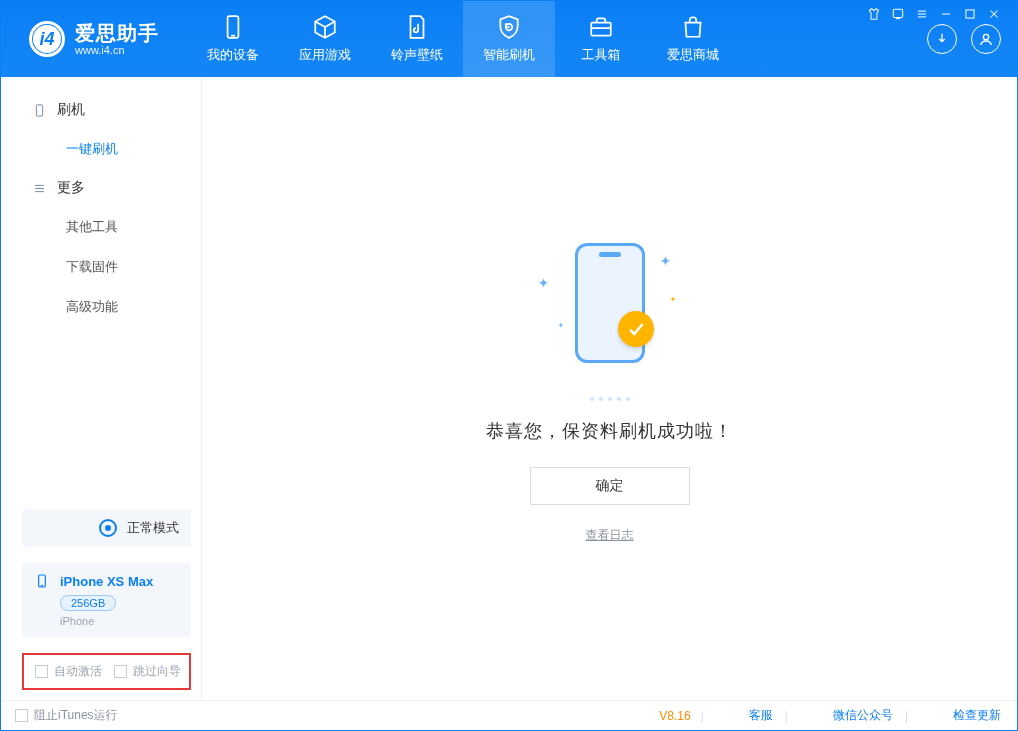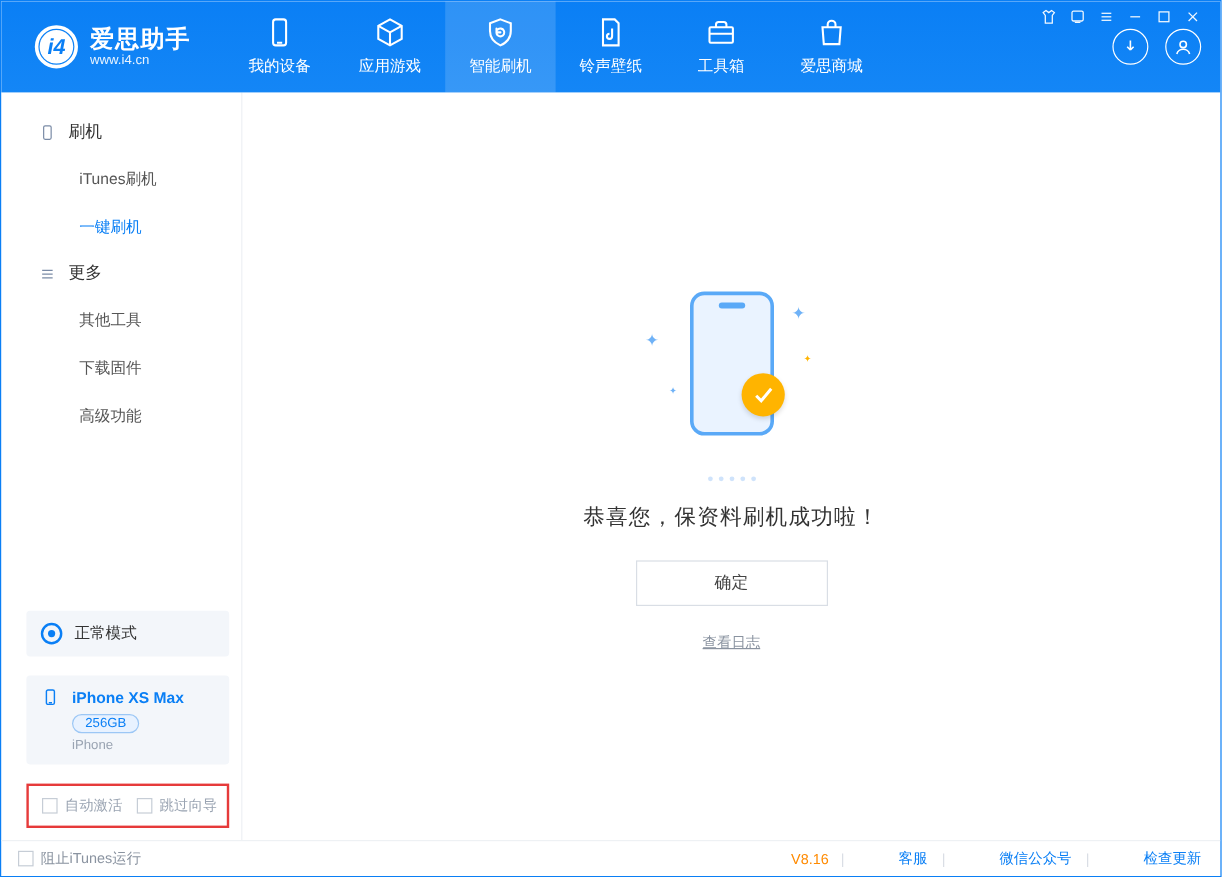--- a/index.html
+++ b/index.html
@@ -45,21 +45,21 @@
 .body { display:flex; height: calc(100% - 76px - 30px); margin-left: 11px; }
 
 .sidebar { width: 190px; border-right: 1px solid #eef1f4; display:flex; flex-direction:column; }
 .side-scroll { flex:1; overflow:auto; padding-top: 14px; }
 .group-head { display:flex; align-items:center; gap:10px; padding: 10px 20px; color:#333; font-size:14px; }
 .group-head svg { width:15px; height:15px; stroke:#7a8ba6; fill:none; stroke-width:1.6; }
 .menu-item { padding: 11px 20px 11px 54px; font-size:13px; color:#555; cursor:pointer; }
 .menu-item.active { color:#0a7ff5; }
 
 .mode-card, .device-card { margin: 8px 10px; border-radius:3px; padding:10px 12px; font-size:13px; }
-.mode-card { background:#f3f6fa; display:flex; align-items:center; gap:10px; color:#333; }
+.mode-card { background:#f3f6fa; display:flex; align-items:center; gap:10px; color:#333;justify-content:flex-end; }
 .mode-dot { width:18px; height:18px; border:2px solid #0a7ff5; border-radius:50%; position:relative; }
 .mode-dot::after { content:''; position:absolute; width:6px; height:6px; background:#0a7ff5; border-radius:50%; left:4px; top:4px;}
 .device-card { background:#f3f6fa; }
 .device-row { display:flex; align-items:center; gap:10px; }
 .device-row svg { width:16px; height:16px; stroke:#0a7ff5; fill:none; stroke-width:1.8;}
 .device-name { color:#0a7ff5; font-weight:600; font-size:13px; }
 .badge { display:inline-block; margin-top:6px; margin-left:26px; font-size:11px; color:#0a7ff5; border:1px solid #9cc7f5; background:#e8f2ff; border-radius:10px; padding:1px 10px;}
 .subtype { margin-left:26px; margin-top:4px; font-size:11px; color:#9aa4b2; }
 
 .checks-box { margin:8px 10px 10px; border:2px solid #e63a3a; padding:8px 8px; display:flex; gap:12px; align-items:center; font-size:12px; color:#9aa4b2;justify-content:flex-end;}
@@ -116,37 +116,37 @@
     </div>
     <div class="tab">
       <span class="tab-icon">
           <svg viewBox="0 0 24 24">
             <path d="M12 2l9 5v10l-9 5-9-5V7z"></path>
             <path d="M3 7l9 5 9-5M12 22V12"></path>
           </svg>
         </span>
       <span>应用游戏</span>
     </div>
+    <div class="tab">
+      <span class="tab-icon">
+          <svg viewBox="0 0 24 24">
+            <path d="M6 2h9l3 3v17H6z"></path>
+            <path d="M13 9v6a2 2 0 1 1-2-2"></path>
+          </svg>
+        </span>
+      <span>铃声壁纸</span>
+    </div>
     <div class="tab active">
       <span class="tab-icon">
           <svg viewBox="0 0 24 24">
             <path d="M12 2l8 3v6c0 5-3.5 9-8 11-4.5-2-8-6-8-11V5z"></path>
             <path d="M9 12a3 3 0 1 0 1-2.2M9 9v3h3" stroke-linecap="round"></path>
           </svg>
         </span>
       <span>智能刷机</span>
-    </div>
-    <div class="tab">
-      <span class="tab-icon">
-          <svg viewBox="0 0 24 24">
-            <path d="M6 2h9l3 3v17H6z"></path>
-            <path d="M13 9v6a2 2 0 1 1-2-2"></path>
-          </svg>
-        </span>
-      <span>铃声壁纸</span>
     </div>
     <div class="tab">
       <span class="tab-icon">
           <svg viewBox="0 0 24 24">
             <rect x="3" y="8" width="18" height="12" rx="1"></rect>
             <path d="M8 8V6a2 2 0 0 1 2-2h4a2 2 0 0 1 2 2v2M3 13h18"></path>
           </svg>
         </span>
       <span>工具箱</span>
     </div>
@@ -214,21 +214,20 @@
 
 <div class="body">
   <div class="sidebar">
     <div class="side-scroll">
       <div class="group-head">
         <svg viewBox="0 0 24 24">
             <rect x="7" y="3" width="10" height="18" rx="2"></rect>
           </svg>
         <span>刷机</span>
       </div>
-      <div class="menu-item">iTunes刷机</div>
       <div class="menu-item active">一键刷机</div>
 
       <div class="group-head">
         <svg viewBox="0 0 24 24">
             <line x1="5" y1="7" x2="19" y2="7"></line>
             <line x1="5" y1="12" x2="19" y2="12"></line>
             <line x1="5" y1="17" x2="19" y2="17"></line>
           </svg>
         <span>更多</span>
       </div>

